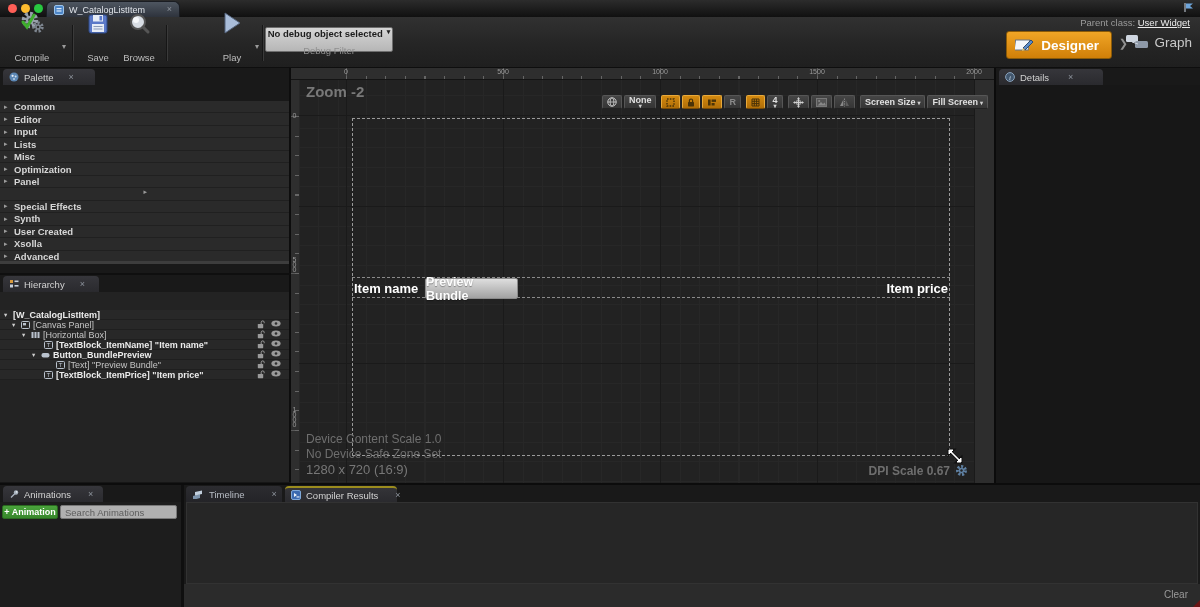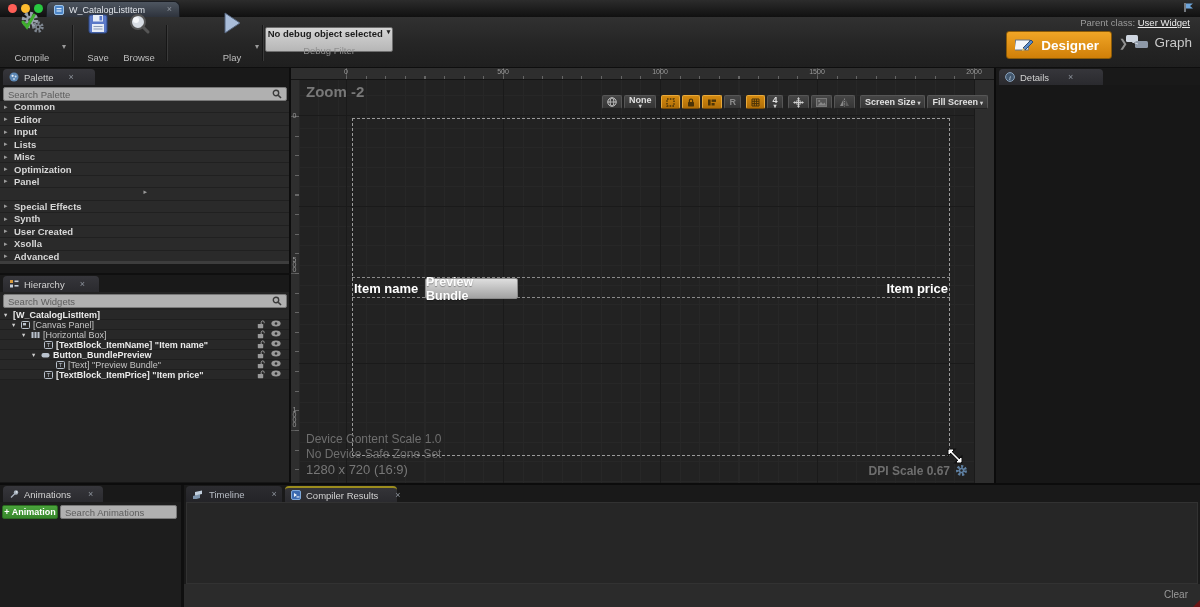--- a/index.html
+++ b/index.html
@@ -234,29 +234,20 @@
               <circle cx="5" cy="5" r="4.5" fill="#5c87b4"></circle>
               <circle cx="3.6" cy="3.8" r="1.1" fill="#e8eef6"></circle>
               <circle cx="6.6" cy="4.4" r="1" fill="#cfe0f0"></circle>
               <circle cx="5" cy="7" r="1" fill="#b8d0e8"></circle>
             </svg>
           </span>
         <span class="t">Palette</span>
         <span class="closex" style="margin-left:10px;">×</span>
       </div>
     </div>
-    <div class="search" style="left:3px;top:19px;width:284px;">
-      <input placeholder="Search Palette" style="">
-      <span>
-          <svg width="10" height="10">
-            <circle cx="4" cy="4" r="2.7" fill="none" stroke="#3a3a3a" stroke-width="1.4"></circle>
-            <line x1="6.2" y1="6.2" x2="9" y2="9" stroke="#3a3a3a" stroke-width="1.6"></line>
-          </svg>
-        </span>
-    </div>
     <div>
       <div class="prow" style="top:33px;">
           <span class="exp">▸</span>
           <span class="t">Common</span>
         </div>
       <div class="prow" style="top:45.46px;">
           <span class="exp">▸</span>
           <span class="t">Editor</span>
         </div>
       <div class="prow" style="top:57.92px;">
@@ -315,29 +306,20 @@
             <svg width="10" height="10">
               <rect x="1" y="1" width="3" height="3" fill="#d89a3c"></rect>
               <rect x="5.5" y="1.5" width="4" height="1.6" fill="#c8d0da"></rect>
               <rect x="1" y="5.5" width="3" height="3" fill="#c8d0da"></rect>
               <rect x="5.5" y="6" width="4" height="1.6" fill="#c8d0da"></rect>
             </svg>
           </span>
         <span class="t">Hierarchy</span>
         <span class="closex" style="margin-left:10px;">×</span>
       </div>
-    </div>
-    <div class="search" style="left:3px;top:19px;width:284px;">
-      <input placeholder="Search Widgets" style="">
-      <span>
-          <svg width="10" height="10">
-            <circle cx="4" cy="4" r="2.7" fill="none" stroke="#3a3a3a" stroke-width="1.4"></circle>
-            <line x1="6.2" y1="6.2" x2="9" y2="9" stroke="#3a3a3a" stroke-width="1.6"></line>
-          </svg>
-        </span>
     </div>
 
     <div>
       <div class="hrow" style="top:35px;padding-left:4px;">
         <span class="exp">▾</span>
         <span class="t b">[W_CatalogListItem]</span>
       </div>
       <div class="hrow" style="top:45px;padding-left:12px;">
         <span class="exp">▾</span>
         <span>

